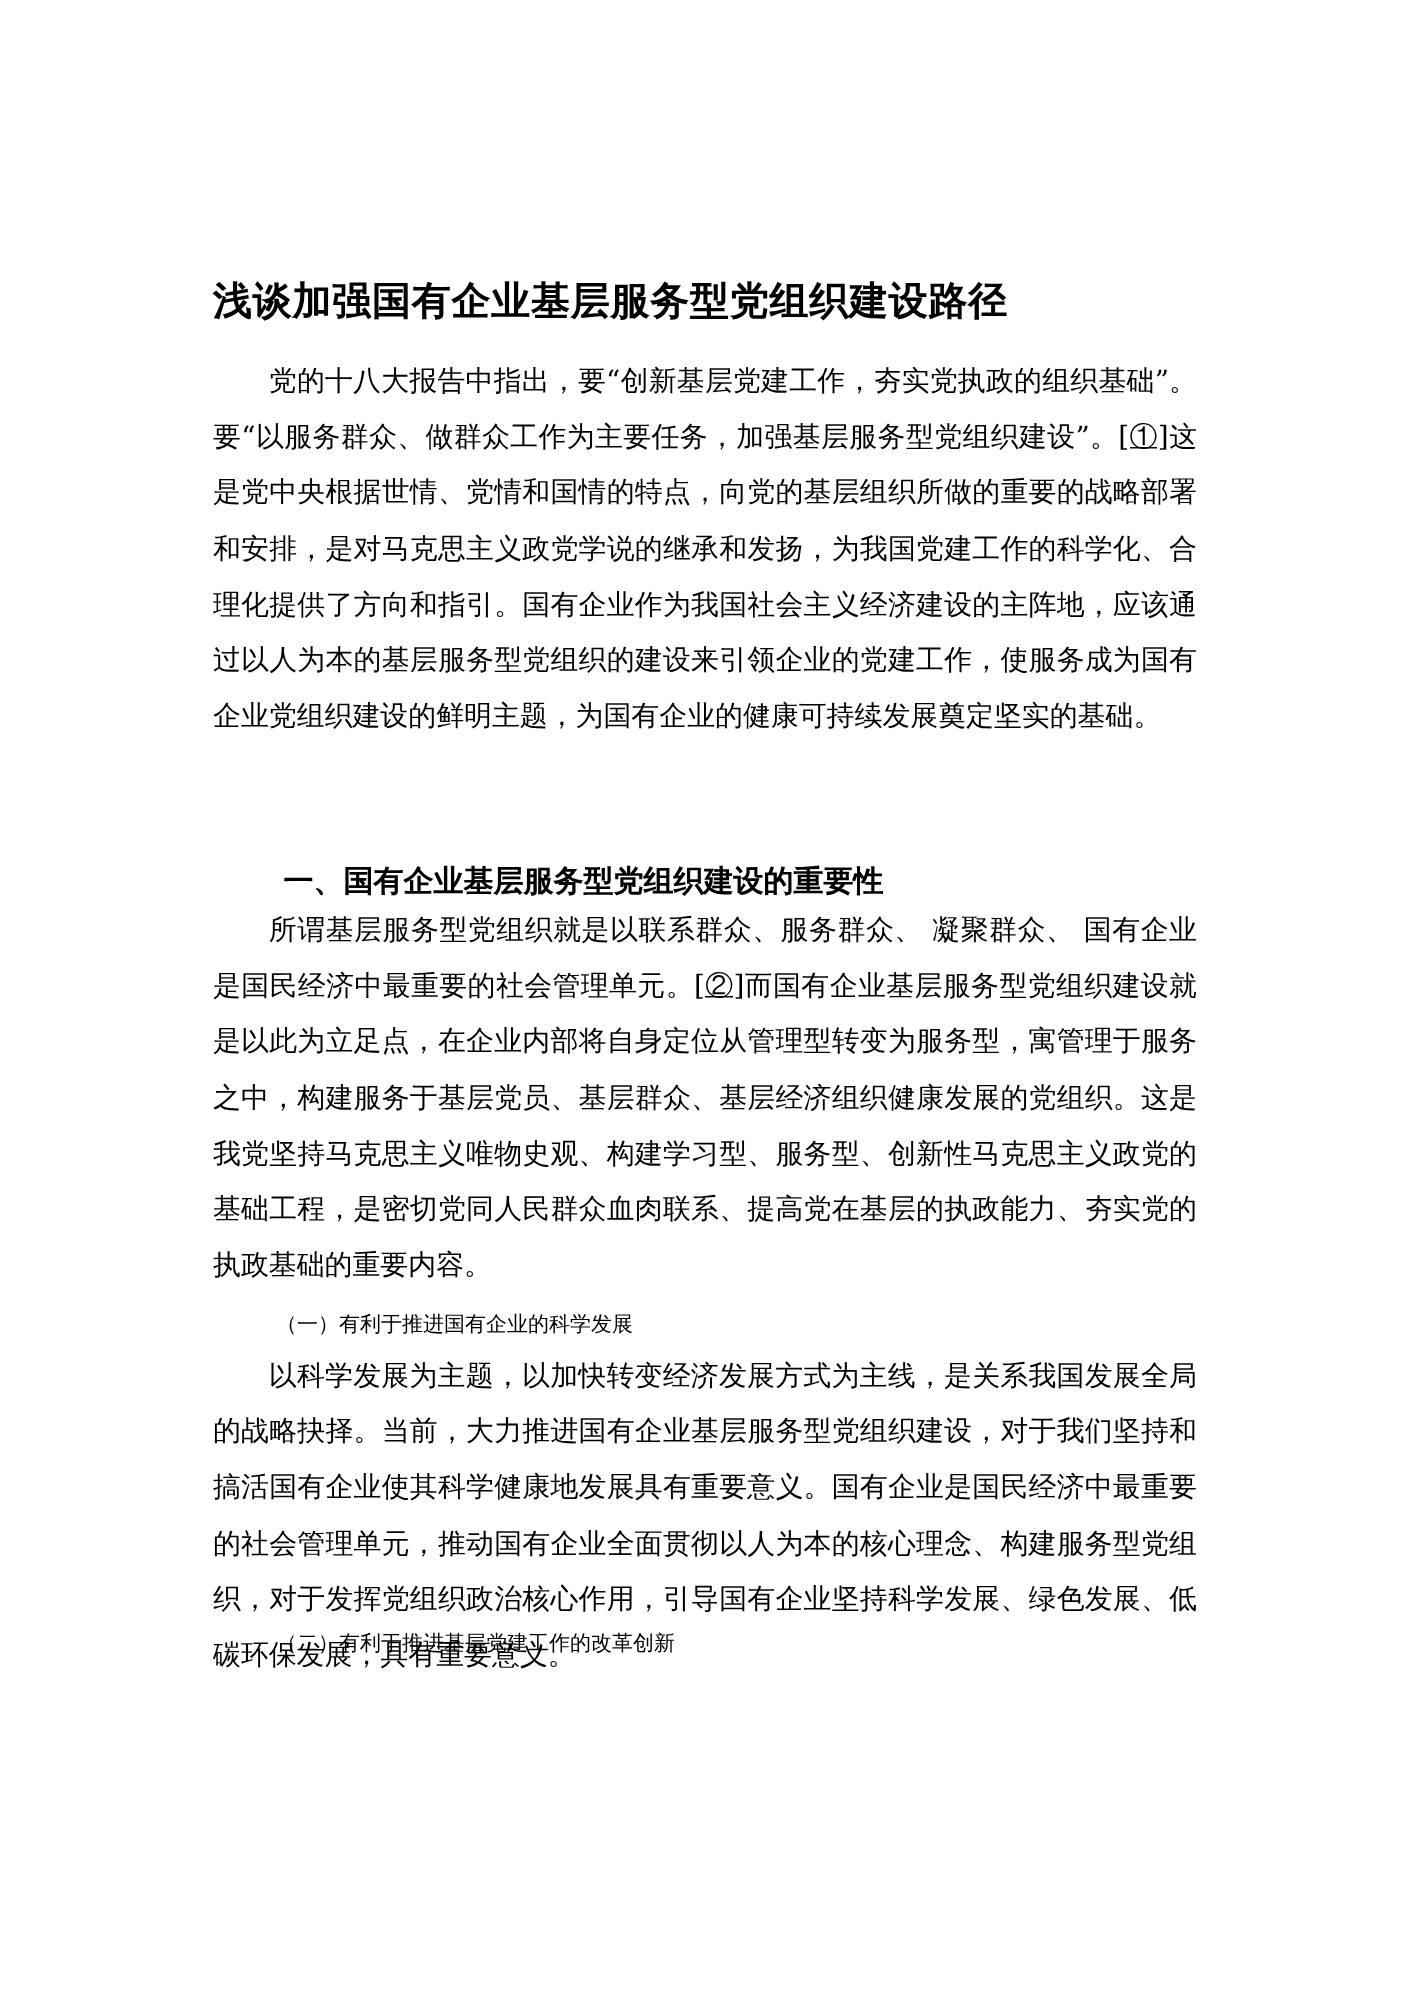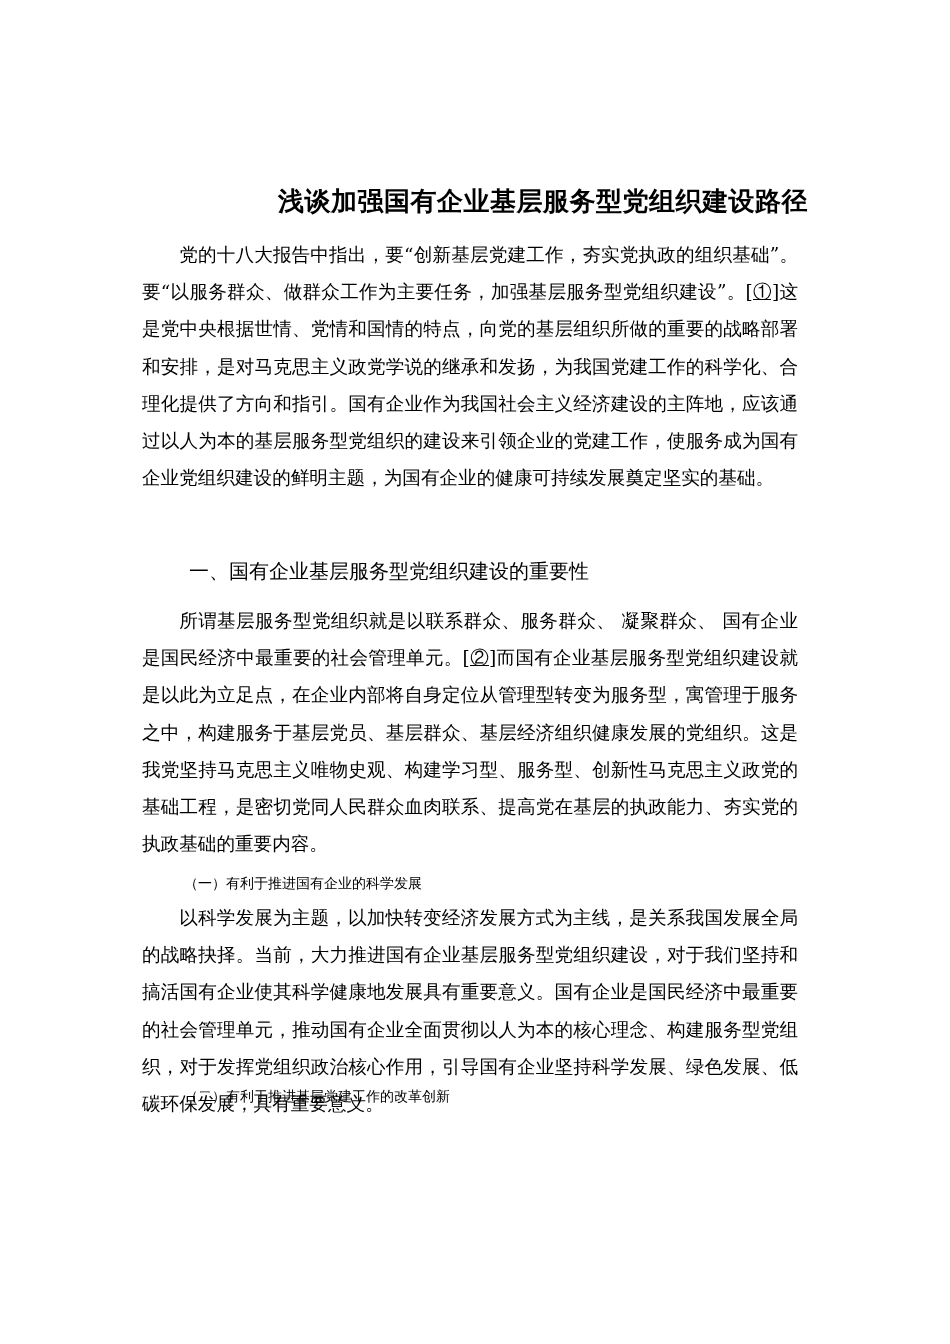--- a/index.html
+++ b/index.html
@@ -1,25 +1,25 @@
 <!DOCTYPE html>
 <html><head>
   <meta charset="utf-8">
   <style>
     html, body { margin: 0; padding: 0; background: #ffffff; }
     body { width: 950px; height: 1344px; position: relative; overflow: hidden;
       font-family: "DejaVu Serif", "Liberation Serif", serif; color: #000; }
     .page { position: absolute; left: 142px; top: 0; width: 660px; }
-    .title { position: absolute; left: 0; top: 183px; width: 666px; text-align: right;
+    .title { position: absolute; left: 0; top: 183px; width: 666px; text-align: left;
       font-family: "DejaVu Sans", "Liberation Sans", sans-serif; font-weight: bold;
       font-size: 26px; letter-spacing: 0.5px; line-height: 36px; }
     .para { position: absolute; left: 0; width: 656px; font-size: 18.6px; line-height: 37.2px;
       text-align: justify; text-justify: inter-character; text-indent: 2em; margin: 0; }
-    .h1 { position: absolute; left: 47px; top: 553px; font-family: "DejaVu Sans", "Liberation Sans", sans-serif;
-      font-weight: normal; font-size: 20px; line-height: 36px; }
+    .h1 { position: absolute; left: 47px; top: 569px; font-family: "DejaVu Sans", "Liberation Sans", sans-serif;
+      font-weight: bold; font-size: 20px; line-height: 36px; }
     .h2 { position: absolute; left: 42px; font-size: 14px; line-height: 37px; }
     .fn { text-decoration: underline; color: #000; cursor: pointer; }
   </style>
 </head>
 <body>
 
 <div class="page">
   <div class="title">浅谈加强国有企业基层服务型党组织建设路径</div>
 
   <p class="para" style="top:236px;"><span>党的十八大报告中指出，要“创新基层党建工作，夯实党执政的组织基础”。要“以服务群众、做群众工作为主要任务，加强基层服务型党组织建设”。</span><span class="fn">[①]</span><span>这是党中央根据世情、党情和国情的特点，向党的基层组织所做的重要的战略部署和安排，是对马克思主义政党学说的继承和发扬，为我国党建工作的科学化、合理化提供了方向和指引。国有企业作为我国社会主义经济建设的主阵地，应该通过以人为本的基层服务型党组织的建设来引领企业的党建工作，使服务成为国有企业党组织建设的鲜明主题，为国有企业的健康可持续发展奠定坚实的基础。</span></p>

